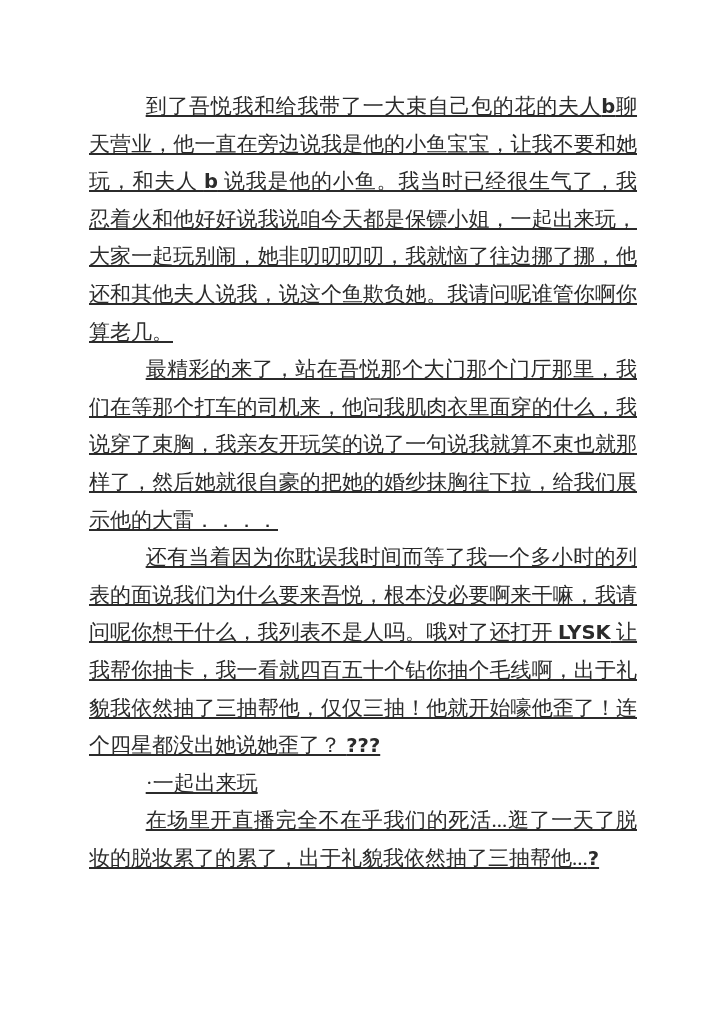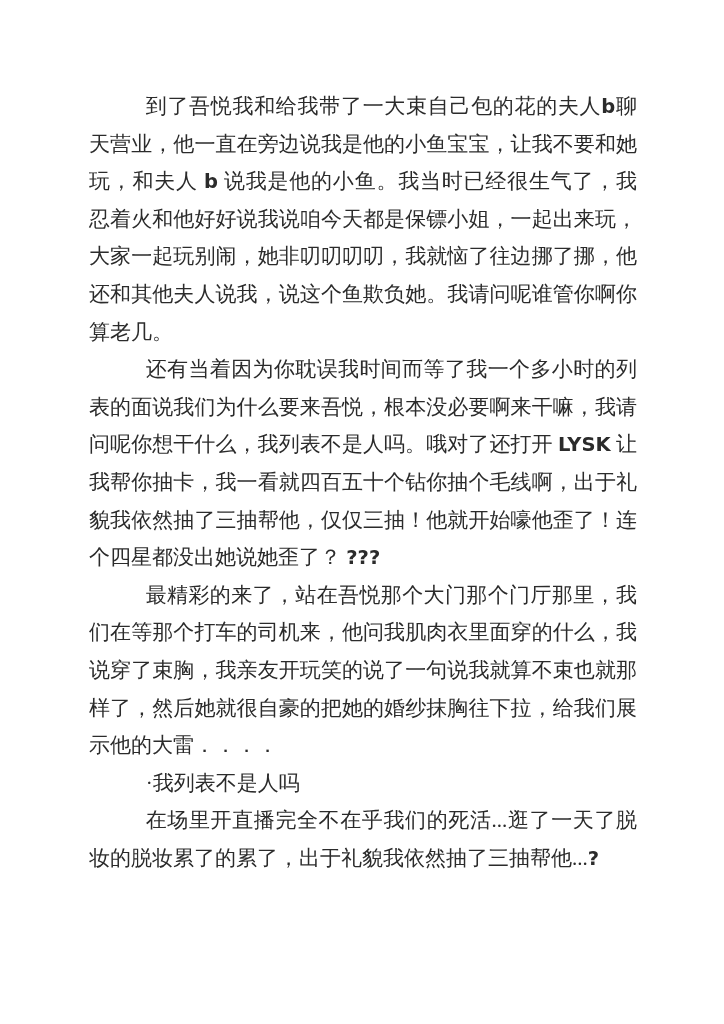--- a/index.html
+++ b/index.html
@@ -22,36 +22,37 @@
   .doc-body {
     position: absolute;
     left: 89px;
     top: 88px;
     width: 548px;
     color: #2b2b2b;
     font-size: 21px;
     line-height: 37.6px;
     text-align: justify;
     text-justify: inter-ideograph;
+    text-decoration: underline;
   }
   .para {
     margin: 0;
     padding: 0;
     text-indent: 2.7em;
   }
   .latin {
     font-family: "DejaVu Sans", "Liberation Sans", sans-serif;
     font-weight: 600;
     font-size: 0.93em;
   }
 </style>
 </head>
 <body>
 
 <div class="page">
   <div class="doc-body" id="doc-body" style="color: rgb(43, 43, 43);">
       <p class="para"><span>到了吾悦我和给我带了一大束自己包的花的夫人</span><span class="latin">b</span><span>聊天营业，他一直在旁边说我是他的小鱼宝宝，让我不要和她玩，和夫人 </span><span class="latin">b</span><span> 说我是他的小鱼。我当时已经很生气了，我忍着火和他好好说我说咱今天都是保镖小姐，一起出来玩，大家一起玩别闹，她非叨叨叨叨，我就恼了往边挪了挪，他还和其他夫人说我，说这个鱼欺负她。我请问呢谁管你啊你算老几。</span></p>
+      <p class="para"><span>最精彩的来了，站在吾悦那个大门那个门厅那里，我们在等那个打车的司机来，他问我肌肉衣里面穿的什么，我说穿了束胸，我亲友开玩笑的说了一句说我就算不束也就那样了，然后她就很自豪的把她的婚纱抹胸往下拉，给我们展示他的大雷．．．．</span></p>
       <p class="para"><span>还有当着因为你耽误我时间而等了我一个多小时的列表的面说我们为什么要来吾悦，根本没必要啊来干嘛，我请问呢你想干什么，我列表不是人吗。哦对了还打开 </span><span class="latin">LYSK</span><span> 让我帮你抽卡，我一看就四百五十个钻你抽个毛线啊，出于礼貌我依然抽了三抽帮他，仅仅三抽！他就开始嚎他歪了！连个四星都没出她说她歪了？ </span><span class="latin">???</span></p>
-      <p class="para"><span>最精彩的来了，站在吾悦那个大门那个门厅那里，我们在等那个打车的司机来，他问我肌肉衣里面穿的什么，我说穿了束胸，我亲友开玩笑的说了一句说我就算不束也就那样了，然后她就很自豪的把她的婚纱抹胸往下拉，给我们展示他的大雷．．．．</span></p>
-      <p class="para"><span>·我列表不是人吗</span></p>
+      <p class="para"><span>·一起出来玩</span></p>
       <p class="para"><span>在场里开直播完全不在乎我们的死活...逛了一天了脱妆的脱妆累了的累了，出于礼貌我依然抽了三抽帮他...</span><span class="latin">?</span></p>
     </div>
 </div>
 
 </body></html>

